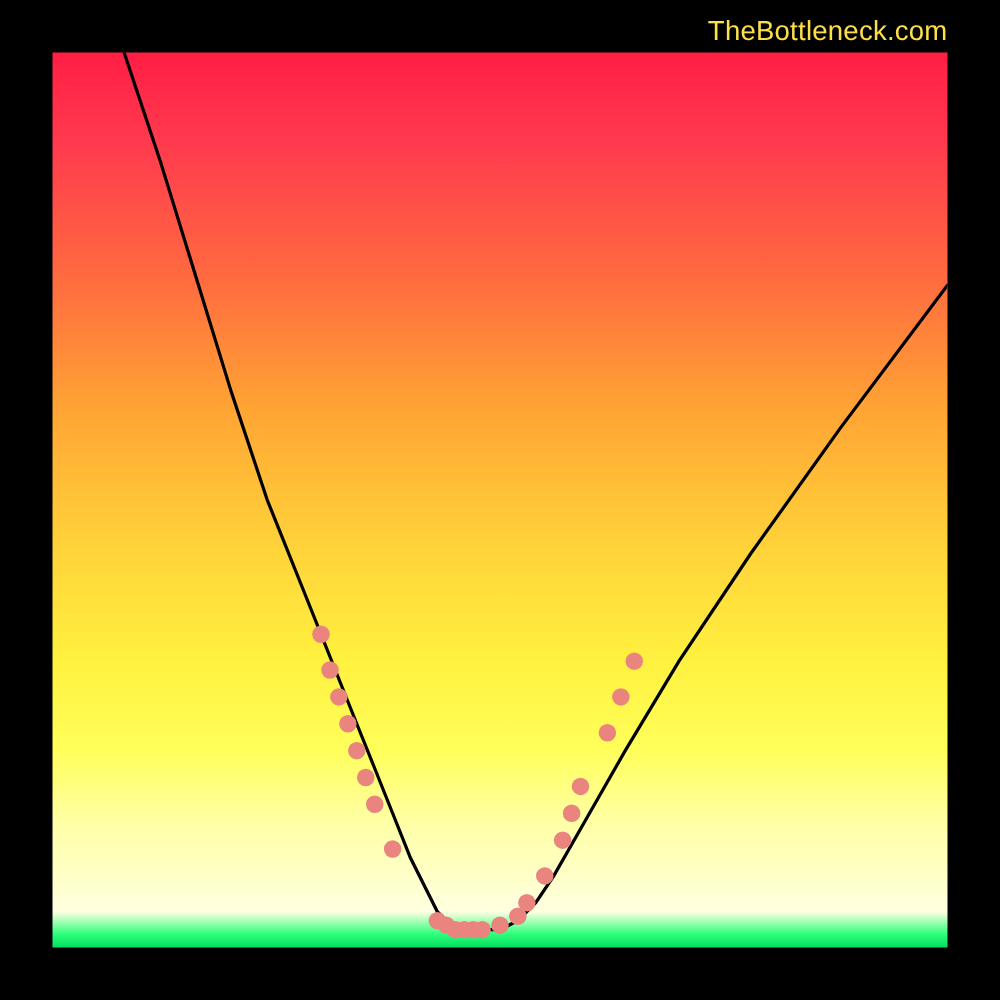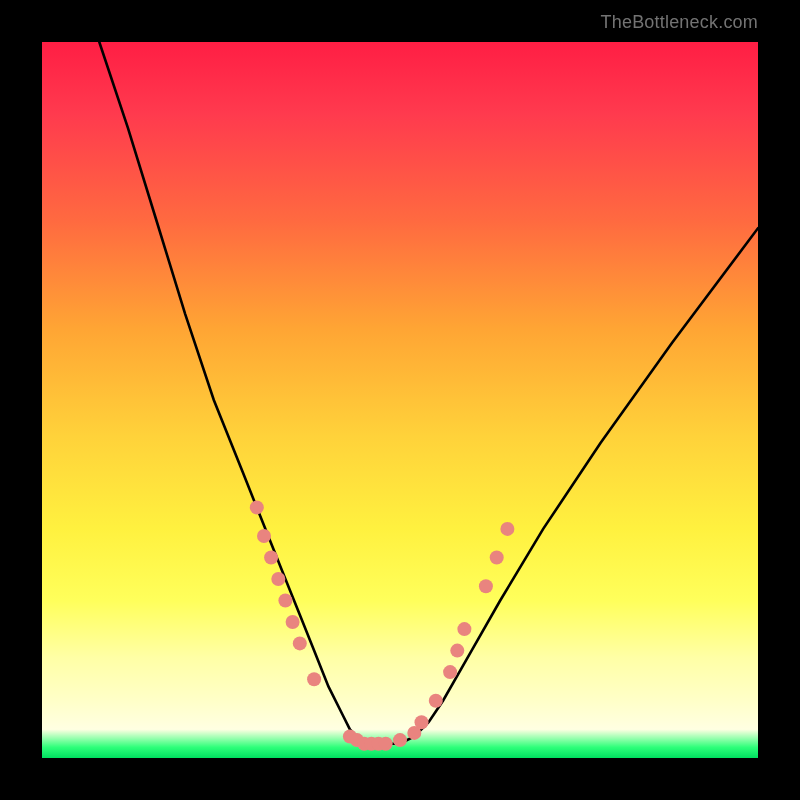--- a/index.html
+++ b/index.html
@@ -39,22 +39,22 @@
       #ffffc8 92%,
       #ffffe2 96%,
       #2eff7a 98.5%,
       #00e060 100%
     );
   }
   .watermark {
     position: absolute;
     top: 12px;
     right: 42px;
-    color: #737373;
-    font-size: 18px;
+    color: #fde047;
+    font-size: 22px;
     font-weight: 500;
     letter-spacing: 0.2px;
   }
   svg.overlay {
     position: absolute;
     left: 42px;
     top: 42px;
     width: 716px;
     height: 716px;
     pointer-events: none;

